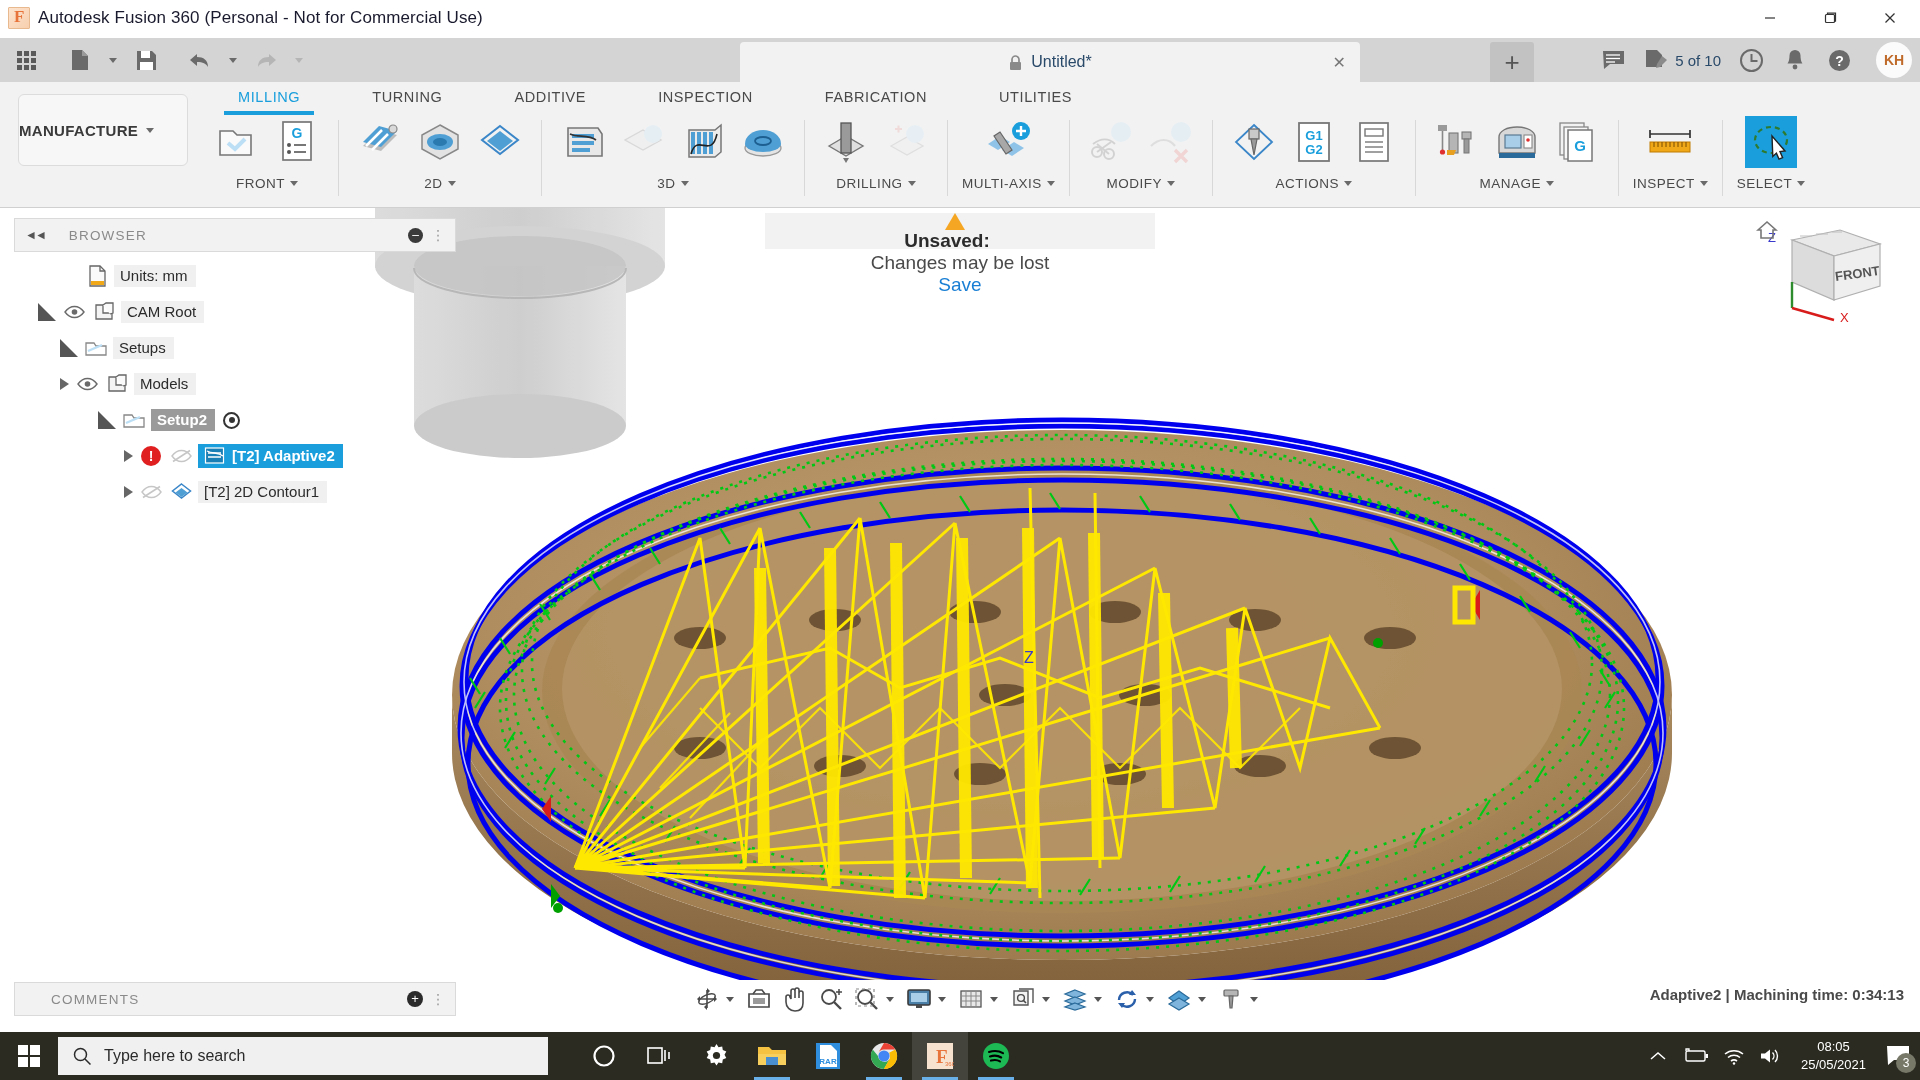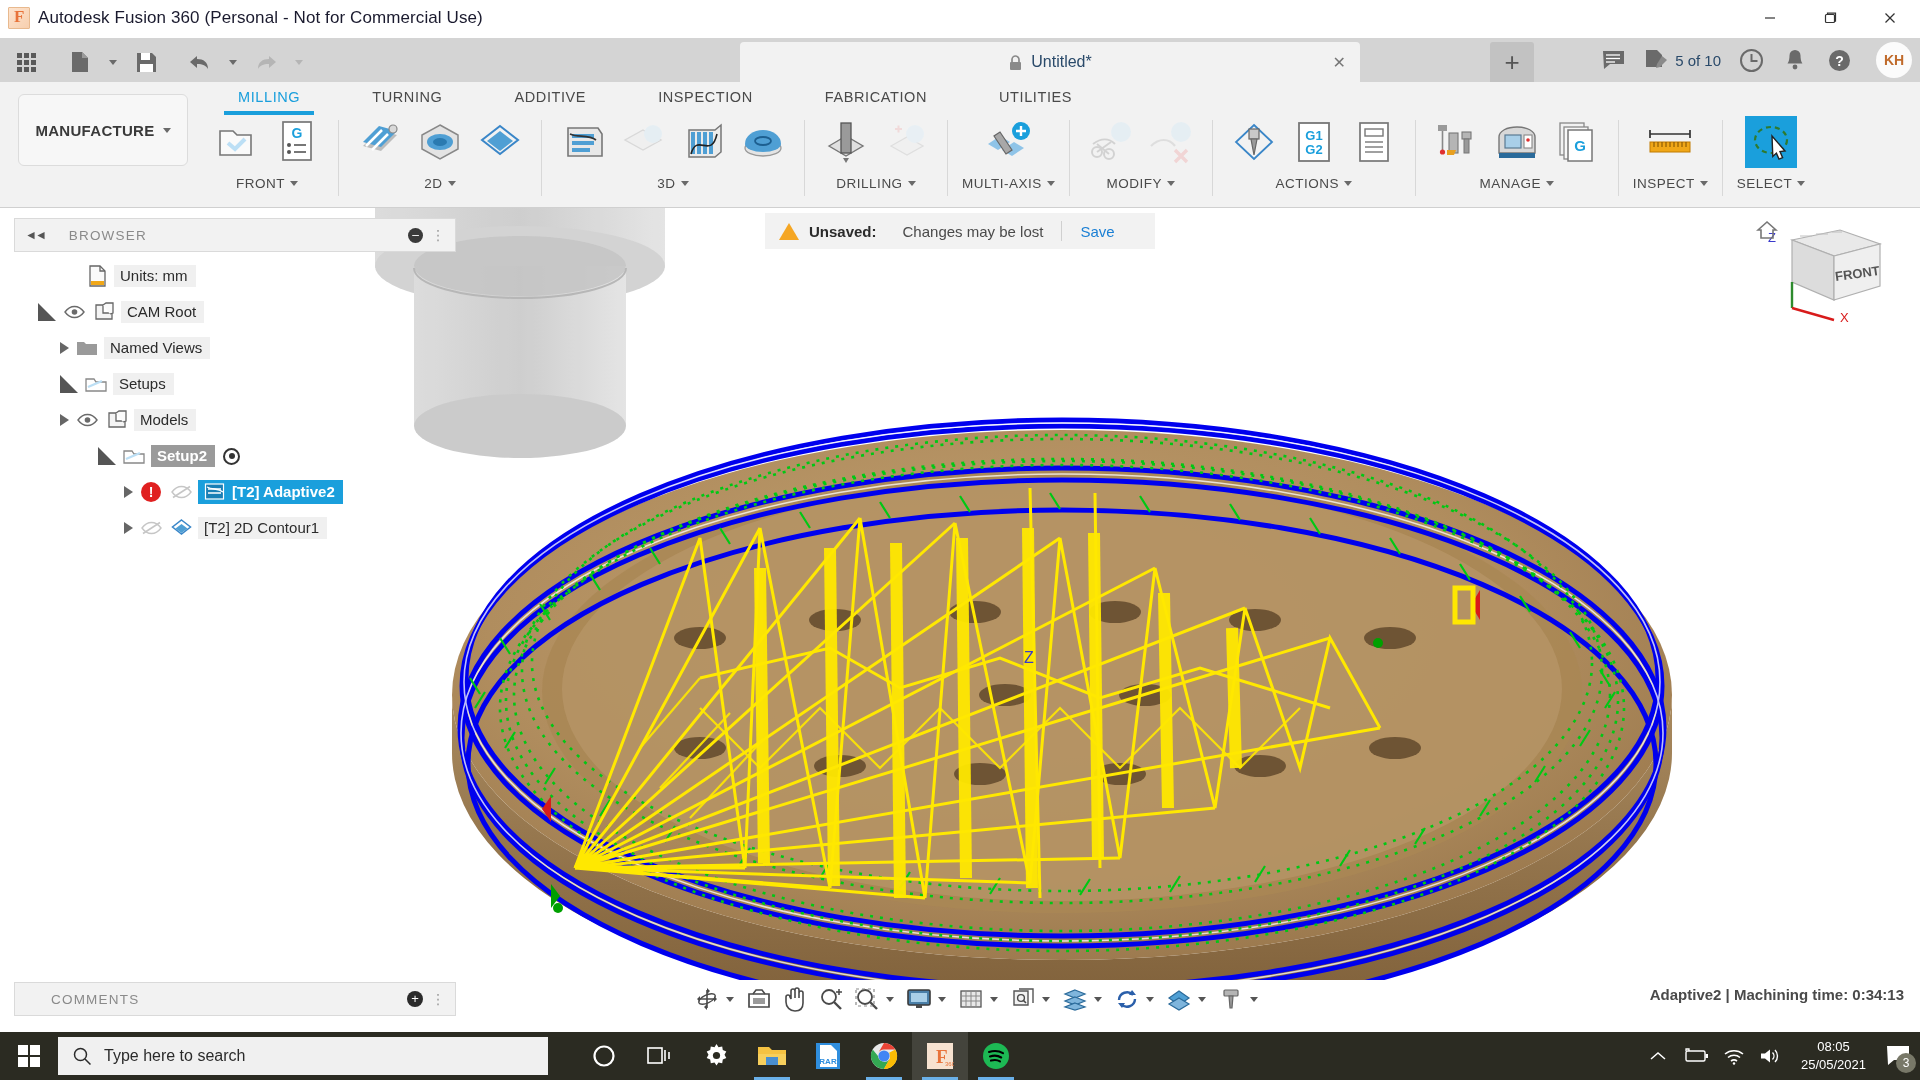--- a/index.html
+++ b/index.html
@@ -29,21 +29,21 @@
   .title-text { font-size: 17px; color: #1a1a2e; letter-spacing: .1px; }
   .win-buttons { margin-left: auto; display: flex; height: 38px; }
   .win-btn {
     width: 60px; height: 38px; display: flex; align-items: center;
     justify-content: center; color: #333; font-size: 15px;
   }
 
   
   .qatbar {
     position: absolute; top: 38px; left: 0; width: 1920px; height: 44px;
-    background: #d4d4d4; display: flex; align-items: flex-end;
+    background: #d4d4d4; display: flex; align-items: center;
   }
   .qat-icon {
     width: 40px; height: 40px; display: flex; align-items: center;
     justify-content: center; color: #5a5a5a;
   }
   .qat-icon.sm { width: 26px; }
   .grid9 { display: grid; grid-template-columns: repeat(3, 5px);
            grid-template-rows: repeat(3, 5px); gap: 2px; }
   .grid9 i { background: #5a5a5a; display: block; width: 5px; height: 5px; }
   .caret { width: 0; height: 0; border-left: 4px solid transparent;
@@ -75,21 +75,21 @@
   }
 
   
   .ribbon {
     position: absolute; top: 82px; left: 0; width: 1920px; height: 126px;
     background: #f2f2f2; border-bottom: 1px solid #d0d0d0;
   }
   .ws-box {
     position: absolute; left: 18px; top: 12px; width: 170px; height: 72px;
     border: 1px solid #dcdcdc; border-radius: 6px; background: #f7f7f7;
-    display: flex; align-items: center; justify-content: center; gap: 8px;
+    display: flex; align-items: center; justify-content: flex-start; gap: 8px;
   }
   .ws-label { font-size: 15px; font-weight: bold; color: #3a3a3a; letter-spacing: .3px; }
   .ribbon-tabs { position: absolute; left: 210px; top: 3px;
                  display: flex; gap: 16px; }
   .rtab { padding: 4px 28px 6px 28px; font-size: 14.5px;
           color: #4a4a4a; letter-spacing: .6px; position: relative; }
   .rtab.active { color: #1a9fdc; }
   .rtab.active::after {
     content: ""; position: absolute; left: 14px; right: 14px; bottom: -4px;
     height: 4px; background: #1a9fdc;
@@ -151,21 +151,21 @@
                       width: 6px; height: 6px; border-radius: 50%; background: #333; }
 
   
   .canvas {
     position: absolute; left: 0; top: 208px; width: 1920px; height: 772px;
     background: #ffffff; overflow: hidden;
   }
   .toast {
     position: absolute; left: 765px; top: 5px; width: 390px; height: 36px;
     background: #f2f2f2; display: flex; align-items: center;
-    padding: 0 14px; font-size: 15px; z-index: 20;
+    padding: 0 14px; font-size: 19px; z-index: 20; flex-direction: column;
   }
   .warn-tri { width: 0; height: 0; border-left: 10px solid transparent;
               border-right: 10px solid transparent; border-bottom: 17px solid #f5a623;
               position: relative; margin-right: 10px; }
   .toast b { color: #2b2b2b; margin-right: 26px; }
   .toast .msg { color: #4a4a4a; }
   .toast .sep { width: 1px; height: 20px; background: #d0d0d0; margin: 0 18px; }
   .toast .save { color: #1a7fd4; }
 
   .viewcube {
@@ -829,29 +829,20 @@
       </span>
       <span class="ticon">
         <svg width="22" height="20" viewBox="0 0 22 20">
             <path d="M3 3h7v8h9v6H3z" fill="#f4f4f4" stroke="#666" stroke-width="1.3"></path>
             <path d="M10 3l3-2h7v10l-3 1" fill="#fafafa" stroke="#666" stroke-width="1.3"></path>
           </svg>
       </span>
       <span class="tlabel">CAM Root</span>
     </div>
 
-    <div class="trow" style="padding-left:46px">
-      <span class="arrow-closed"></span>
-      <span class="ticon">
-        <svg width="22" height="18" viewBox="0 0 22 18">
-            <path d="M1 3h7l2 2h11v11H1z" fill="#9a9a9a"></path>
-          </svg>
-      </span>
-      <span class="tlabel">Named Views</span>
-    </div>
 
     <div class="trow" style="padding-left:46px">
       <span class="arrow-open"></span>
       <span class="ticon">
         <svg width="24" height="20" viewBox="0 0 24 20">
             <path d="M2 5h8l2 3h10v9H2z" fill="none" stroke="#888" stroke-width="1.3"></path>
             <path d="M4 13l14-6" stroke="#bcdff5" stroke-width="2.4"></path>
           </svg>
       </span>
       <span class="tlabel">Setups</span>

